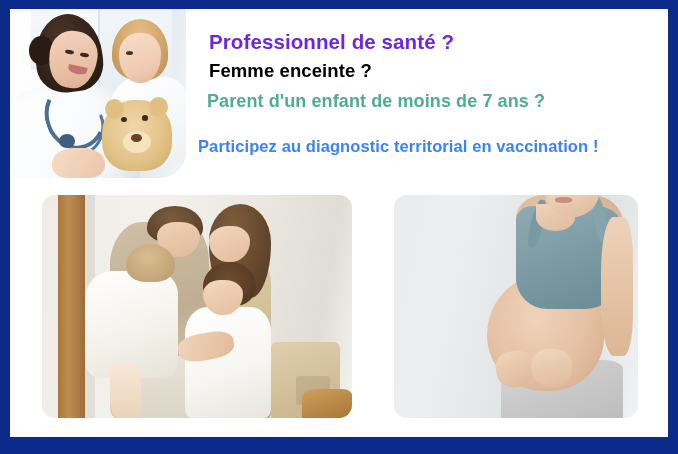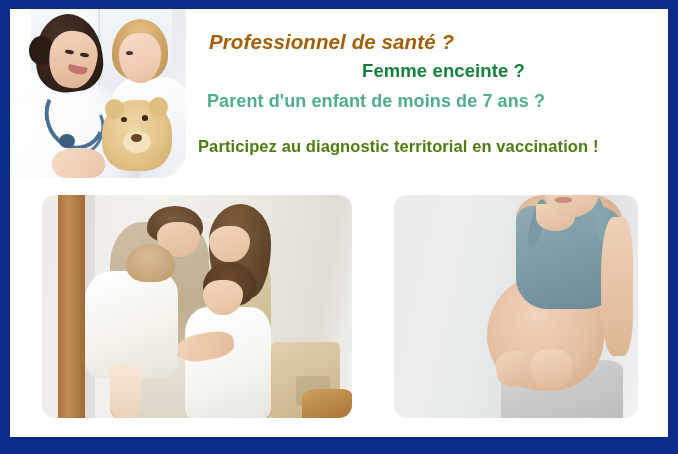--- a/index.html
+++ b/index.html
@@ -394,24 +394,24 @@
     <div class="pd-ear l"></div>
     <div class="pd-ear r"></div>
     <div class="pd-teye l"></div>
     <div class="pd-teye r"></div>
     <div class="pd-snout"></div>
     <div class="pd-nose"></div>
     <div class="pd-arm"></div>
   </div>
 
   <div class="headline">
-    <div class="line line-1" style="color: #a16207; font-style: italic;">Professionnel de santé  ?</div>
-    <div class="line line-2" style="color: #15803d; text-align: center;">Femme enceinte ?</div>
+    <div class="line line-1" style="color: #6d28d9;">Professionnel de santé  ?</div>
+    <div class="line line-2" style="color: #000000;">Femme enceinte ?</div>
     <div class="line line-3" style="color: rgb(79, 174, 140);">Parent d'un enfant de moins de 7 ans ?</div>
-    <div class="line line-4" style="color: #4d7c0f;">Participez au diagnostic territorial en vaccination !</div>
+    <div class="line line-4" style="color: #3b82f6;">Participez au diagnostic territorial en vaccination !</div>
   </div>
 
   <div class="photo photo-family">
     <div class="fm-bg"></div>
     <div class="fm-door"></div>
     <div class="fm-doorshadow"></div>
     <div class="fm-furn"></div>
     <div class="fm-furn2"></div>
     <div class="fm-basket"></div>
     <div class="fm-mombody"></div>

